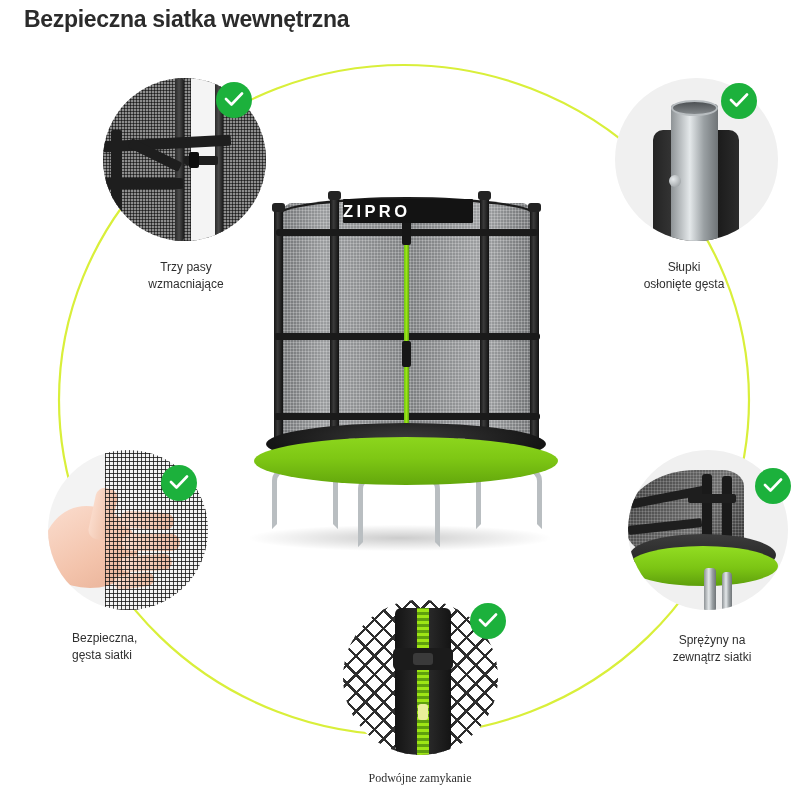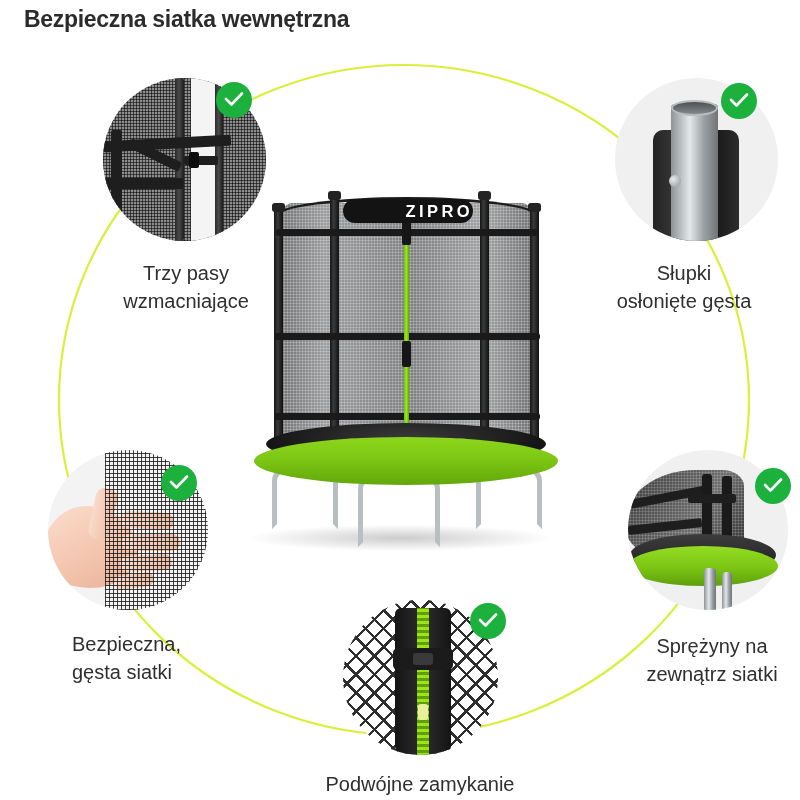--- a/index.html
+++ b/index.html
@@ -26,21 +26,21 @@
   .circle-photo {
     position: absolute; border-radius: 50%;
     background: #f0f0f0; overflow: hidden;
   }
   .badge {
     position: absolute; width: 36px; height: 36px; border-radius: 50%;
     background: #1cb13c; z-index: 9;
   }
   .badge svg { position: absolute; left: 8px; top: 10px; }
   .caption {
-    position: absolute; font-size: 20px; color: #2f2f2f;
+    position: absolute; font-size: 12px; color: #2f2f2f;
     line-height: 1.42; white-space: pre-line;
   }
   .cap-center { text-align: center; }
   .cap-left { text-align: left; }
 
   
   .mesh-fine {
     position: absolute; inset: 0;
     background-image:
       repeating-linear-gradient(0deg, rgba(0,0,0,.55) 0 1px, transparent 1px 3px),
@@ -69,23 +69,23 @@
       linear-gradient(90deg,#6f7173 0%,#9a9c9e 18%,#7d7f81 52%,#9fa1a3 80%,#6b6d6f 100%);
     border-radius: 14px 14px 4px 4px / 26px 26px 4px 4px;
   }
   .net-top-rim {
     position: absolute; left: 46px; top: 22px; width: 262px; height: 22px;
     border: 3px solid #1c1c1c; border-bottom: none;
     border-radius: 50% 50% 0 0 / 85% 85% 0 0;
   }
   .zipro-banner {
     position: absolute; left: 113px; top: 24px; width: 130px; height: 24px;
-    background: #131313; border-radius: 12px;
+    background: #131313; border-radius: 1px;
     color: #fff; font-size: 16.5px; font-weight: bold; letter-spacing: 3.4px;
-    text-align: right; line-height: 24px;
+    text-align: left; line-height: 24px;
   }
   .zip-green { position: absolute; left: 174px; top: 52px; width: 5px; height: 215px; background: linear-gradient(90deg,#6cc417,#9ee515,#5aa30f); }
   .zip-dark  { position: absolute; left: 172px; width: 9px; height: 26px; background: #161616; border-radius: 2px; }
   .hstrap { position: absolute; height: 7px; background: #1a1a1a; border-radius: 3px; }
   .vpole  { position: absolute; width: 9px; background: linear-gradient(90deg,#151515,#3a3a3a 40%,#111); border-radius: 3px; }
   .pole-cap { position: absolute; width: 13px; height: 9px; background: #232323; border-radius: 3px; }
   .pad-ring {
     position: absolute; left: 24px; top: 262px; width: 304px; height: 48px;
     background: linear-gradient(180deg,#8cd61d 0%,#7ec714 45%,#63a70c 100%);
     border-radius: 50%;
@@ -223,21 +223,21 @@
                   background: repeating-linear-gradient(0deg,#9ee515 0 3px,#5f9f0e 3px 6px);"></div>
       <div style="position:absolute; left:50px; top:48px; width:60px; height:22px; background:#1b1b1b; border-radius:5px;"></div>
       <div style="position:absolute; left:70px; top:53px; width:20px; height:12px; background:#3a3a3a; border-radius:3px;"></div>
       <div style="position:absolute; left:75px; top:104px; width:10px; height:16px; background:#e9ef9a; border-radius:3px;"></div>
     </div>
     <div class="badge" style="left:470px; top:603px;">
       <svg width="20" height="16" viewBox="0 0 20 16">
         <path d="M2 7 L7.5 12.5 L18 1.5" fill="none" stroke="#fff" stroke-width="2.6" stroke-linecap="round" stroke-linejoin="round"></path>
       </svg>
     </div>
-    <div class="caption cap-center" style="left:310px; top:770px; width:220px;">Podwójne zamykanie</div>
+    <div class="caption cap-center" style="left:310px; top:770px; width:220px;font-family:Liberation Serif, serif;">Podwójne zamykanie</div>
   </div>
 
   <div class="shadow-blob"></div>
   <div class="product">
 
     <div class="leg" style="left:42px; top:292px; width:66px; height:62px;"></div>
     <div class="leg" style="left:128px; top:300px; width:82px; height:72px;"></div>
     <div class="leg" style="left:246px; top:292px; width:66px; height:62px;"></div>
 
     <div class="net-body"></div>

